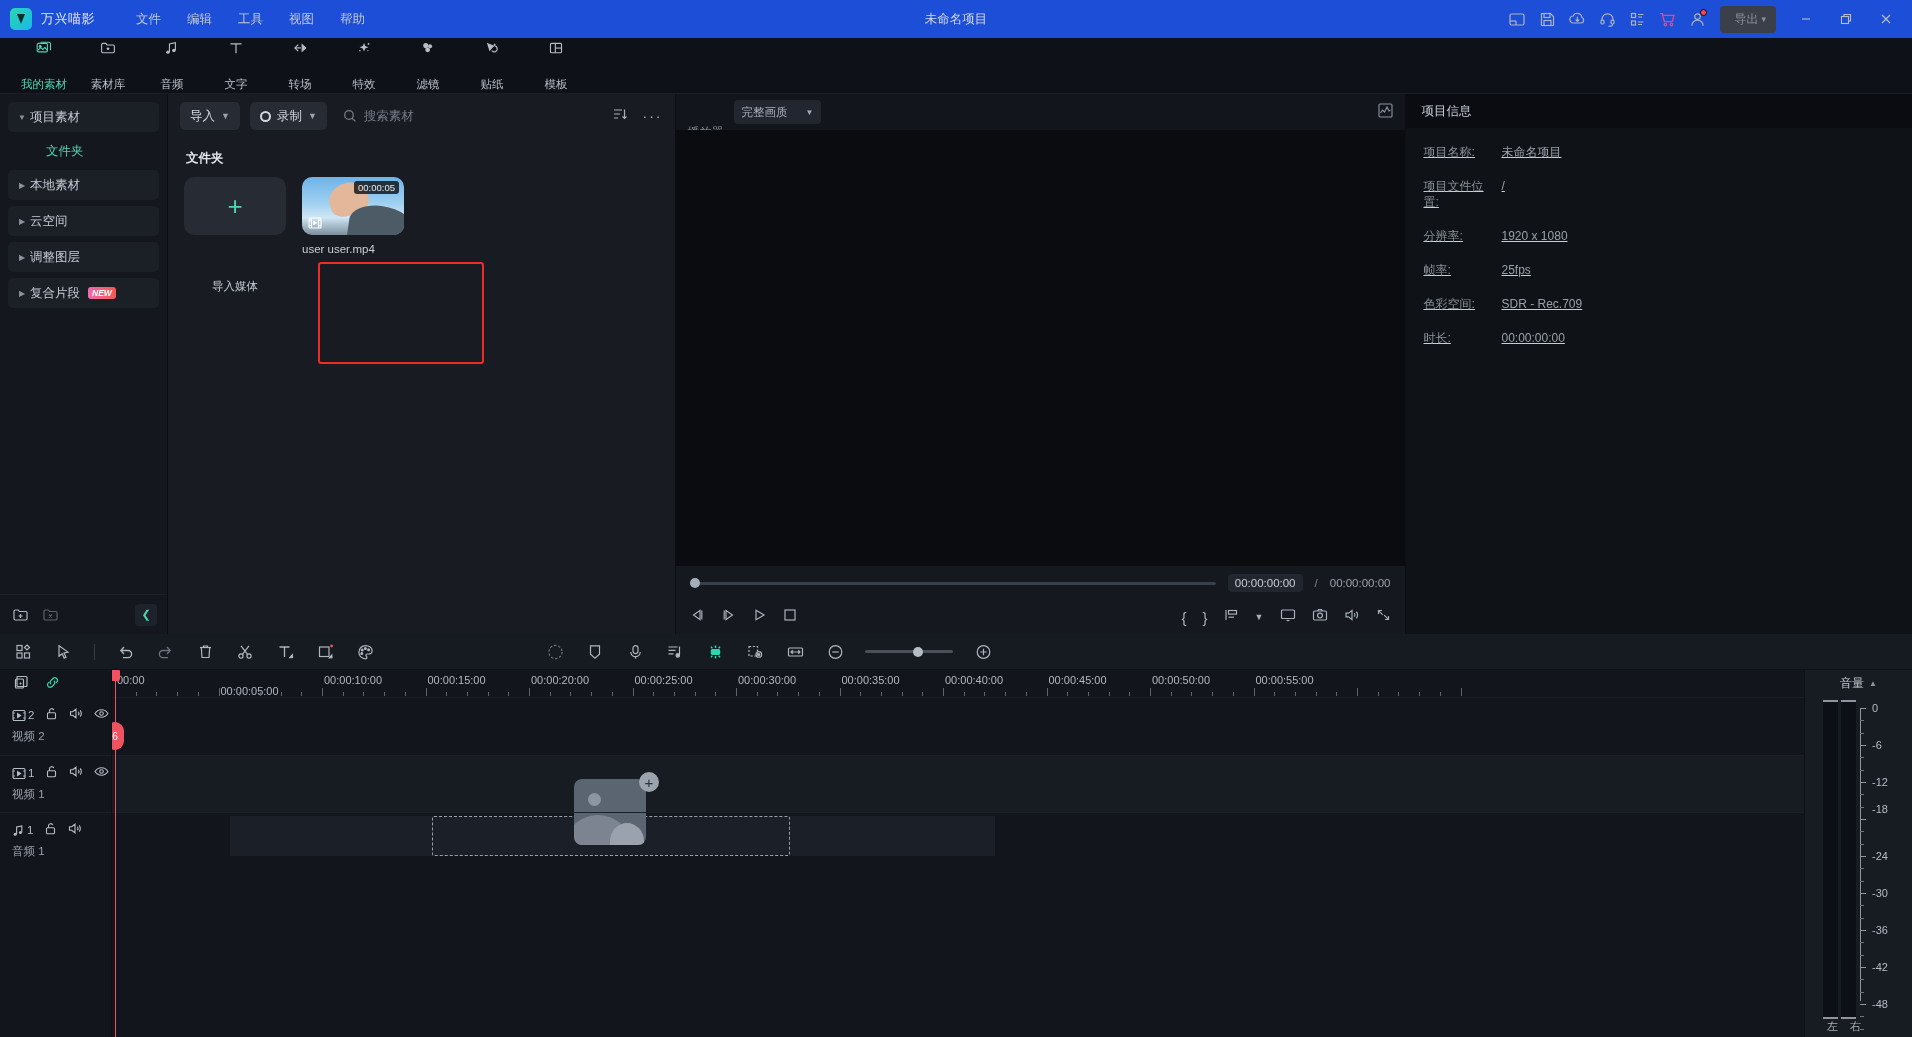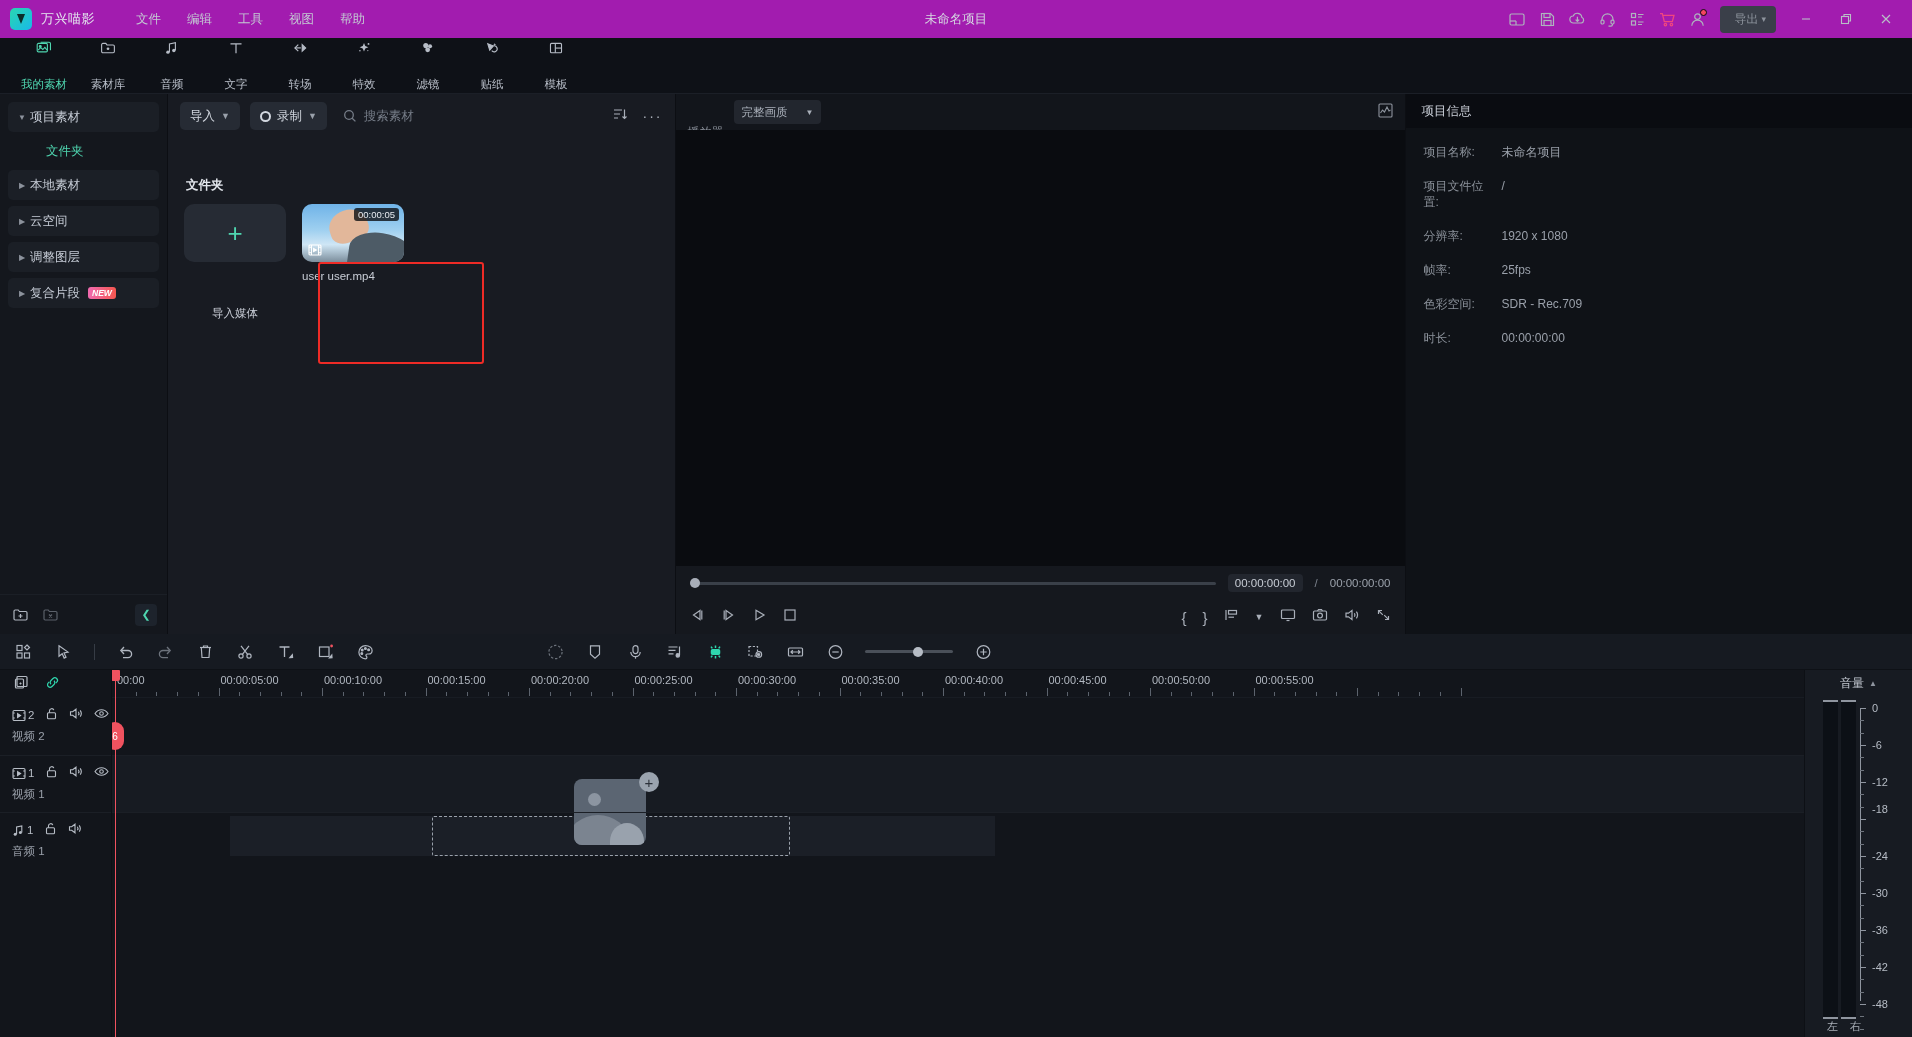--- a/index.html
+++ b/index.html
@@ -7,21 +7,21 @@
     width: 1912px; height: 1037px;
     background: #0d0f14;
     font-family: "Liberation Sans", sans-serif;
     color: #c8cdd6;
     overflow: hidden;
   }
   .app { position: relative; width: 1912px; height: 1037px; display: flex; flex-direction: column; }
 
   
   .titlebar {
-    height: 38px; background: #a21caf; display: flex; align-items: center;
+    height: 38px; background: #1d4ed8; display: flex; align-items: center;
     flex: 0 0 38px; position: relative;
   }
   .logo-box {
     width: 22px; height: 22px; margin-left: 10px; border-radius: 5px;
     background: linear-gradient(135deg,#2ad6b0,#18b9e8);
     display: flex; align-items: center; justify-content: center;
   }
   .logo-box svg { display:block; }
   .brand { font-size: 13px; color: #e4e8ef; margin-left: 9px; letter-spacing: .5px; }
   .menu { display: flex; margin-left: 28px; gap: 0px; }
@@ -87,21 +87,20 @@
   .lf-ico { width: 22px; height:22px; display:flex;align-items:center;justify-content:center;color:#b0b6c0;}
   .collapse-btn {
     margin-left: auto; width: 22px; height: 22px; background: #1d232c; border-radius: 4px;
     display: flex; align-items: center; justify-content: center; color: #4fd6b0; font-size: 11px;
   }
 
   
   .media {
     flex: 1; background: #181b22; display: flex; flex-direction: column; position: relative;
     border-right: 1px solid #0c0e13;
-    gap: 27px;
   }
   .media-bar { height: 44px; display: flex; align-items: center; padding: 0 12px; gap: 10px; }
   .pillbtn {
     display: flex; align-items: center; gap: 6px; height: 28px; padding: 0 10px;
     background: #262b34; border-radius: 5px; font-size: 12.5px; color: #d2d7df;
   }
   .pillbtn .cv { font-size: 9px; color:#9aa1ab; }
   .rec-dot {
     width: 11px;height:11px;border-radius:50%;border:2px solid #d2d7df; display:inline-block;
   }
@@ -169,21 +168,21 @@
   .time-sep { font-size: 11.5px; color: #7e858f; }
   .time-tot { font-size: 11.5px; color: #9ba1ab; }
   .p-ctrls { height: 34px; display: flex; align-items: center; padding: 0 14px; gap: 16px; color: #a9afb9; }
   .p-ctrls .right { margin-left: auto; display: flex; align-items: center; gap: 16px; }
 
   
   .rpanel { flex: 1; background: #0f1217; display: flex; flex-direction: column; }
   .rp-head { height: 34px; display: flex; align-items: center; padding-left: 16px;
     font-size: 12.5px; color: #cbd0d9; background: #0a0c11; }
   .rp-body { padding: 16px 18px; }
-  .rp-row { display: flex; margin-bottom: 18px; font-size: 12px; }
+  .rp-row { display: flex; margin-bottom: 18px; font-size: 12px; text-decoration: underline; }
   .rp-k { width: 78px; color: #8a9099; line-height: 16px; }
   .rp-v { color: #9aa0aa; line-height: 16px; }
 
   
   .timeline { flex: 1; background: #12151b; display: flex; flex-direction: column; }
   .tl-toolbar { height: 36px; display: flex; align-items: center; padding: 0 14px; gap: 20px;
     color: #b0b6c0; background:#161a21; border-bottom:1px solid #0e1116; }
   .tl-tool { width: 20px; height: 20px; display: flex; align-items: center; justify-content: center; position: relative;}
   .vdiv { width: 1px; height: 16px; background: #363c45; }
   .tl-toolbar .center { margin-left: 150px; display: flex; align-items: center; gap: 20px; }
@@ -887,21 +886,21 @@
                 </svg>
             </div>
           </div>
           <div class="th-name">音频 1</div>
         </div>
       </div>
 
       <div class="tl-right">
         <div class="ruler" id="ruler">
             <div class="rl-lbl" style="left: 5px;">00:00</div>
-            <div class="rl-lbl" style="left: 108.5px;">00:00:05:00</div>
+            <div class="rl-lbl" style="left: 108.5px; margin-top: 11px;">00:00:05:00</div>
             <div class="rl-lbl" style="left: 212px;">00:00:10:00</div>
             <div class="rl-lbl" style="left: 315.5px;">00:00:15:00</div>
             <div class="rl-lbl" style="left: 419px;">00:00:20:00</div>
             <div class="rl-lbl" style="left: 522.5px;">00:00:25:00</div>
             <div class="rl-lbl" style="left: 626px;">00:00:30:00</div>
             <div class="rl-lbl" style="left: 729.5px;">00:00:35:00</div>
             <div class="rl-lbl" style="left: 833px;">00:00:40:00</div>
             <div class="rl-lbl" style="left: 936.5px;">00:00:45:00</div>
             <div class="rl-lbl" style="left: 1040px;">00:00:50:00</div>
             <div class="rl-lbl" style="left: 1143.5px;">00:00:55:00</div>

